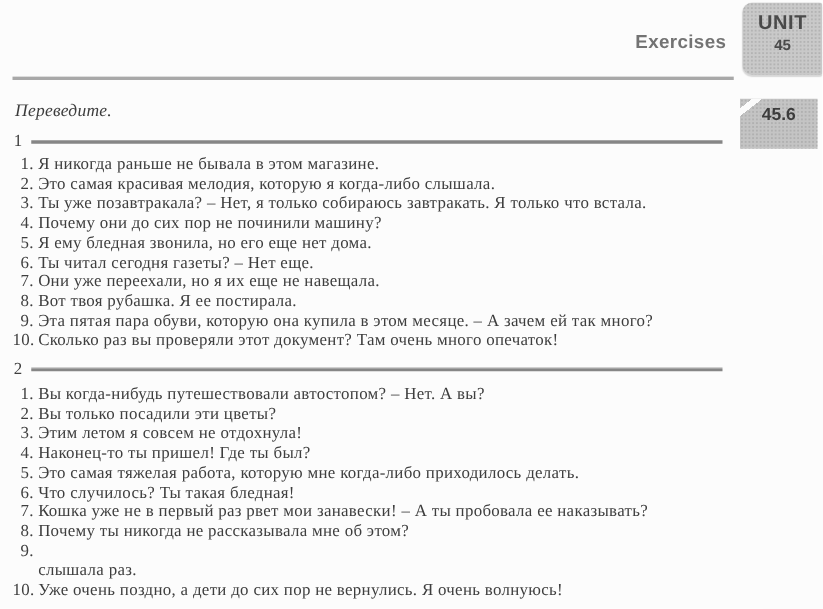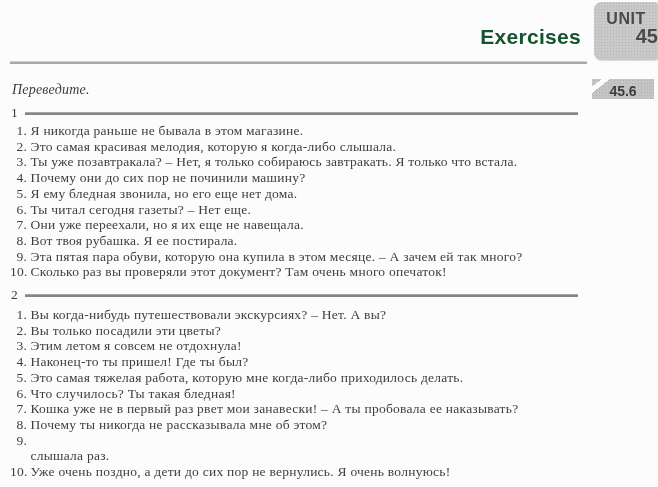--- a/index.html
+++ b/index.html
@@ -14,43 +14,43 @@
     box-sizing: border-box;
   }
 
   
   .exercises {
     position: absolute;
     top: 25px;
     right: 77px;
     font-family: "Liberation Sans", sans-serif;
     font-weight: bold;
-    font-size: 21px;
+    font-size: 15px;
     letter-spacing: 0.3px;
-    color: #14532d;
+    color: #737373;
     text-align: center;
   }
   .unit-box {
     position: absolute;
     top: 2px;
     right: 0;
     width: 64px;
     height: 58px;
     border-radius: 8px 3px 3px 8px;
     background-color: var(--unit_box_gray, #c9c9c9);
     background-image: radial-gradient(#b3b3b3 0.8px, rgba(0,0,0,0) 0.9px);
     background-size: 3px 3px;
     text-align: center;
     font-family: "Liberation Sans", sans-serif;
     font-weight: bold;
     color: #4a4a4a;
     box-shadow: 0 1px 1px rgba(0,0,0,0.15);
   }
   .unit-box .unit-word { font-size: 16px; line-height: 17px; padding-top: 8px; letter-spacing: 0.5px; }
-  .unit-box .unit-num  { font-size: 20px; line-height: 19px; text-align: right; }
+  .unit-box .unit-num  { font-size: 12px; line-height: 19px; }
 
   .top-rule {
     position: absolute;
     top: 61px;
     left: 10px;
     width: 577px;
     height: 3px;
     background: linear-gradient(#d2d2d2 0 1px, #a8a8a8 1px 3px);
   }
 
@@ -63,21 +63,21 @@
     color: #3c3c3c;
     height: 16px;
     line-height: 16px;
     margin-left: 2px;
   }
   .ex-badge {
     position: absolute;
     top: 79px;
     left: 592px;
     width: 62px;
-    height: 20px;
+    height: 40px;
     line-height: 24px;
     text-align: center;
     font-family: "Liberation Sans", sans-serif;
     font-weight: bold;
     font-size: 14px;
     color: #3c3c3c;
     background-color: var(--badge_gray, #c4c4c4);
     background-image:
       linear-gradient(142deg, rgba(255,255,255,0) 6px, #fbfbfb 6px 11px, rgba(255,255,255,0) 11px),
       radial-gradient(#b0b0b0 0.8px, rgba(0,0,0,0) 0.9px);
@@ -180,21 +180,21 @@
     </div>
 
     <div class="section">
       <div class="section-head">
         <span class="sec-num">2</span>
         <span class="sec-line"></span>
       </div>
       <div class="items second">
         <div class="item">
             <span class="num">1.</span>
-            <span class="txt">Вы когда-нибудь путешествовали экскурсиях? – Нет. А вы?</span>
+            <span class="txt">Вы когда-нибудь путешествовали автостопом? – Нет. А вы?</span>
           </div>
         <div class="item">
             <span class="num">2.</span>
             <span class="txt">Вы только посадили эти цветы?</span>
           </div>
         <div class="item">
             <span class="num">3.</span>
             <span class="txt">Этим летом я совсем не отдохнула!</span>
           </div>
         <div class="item">

